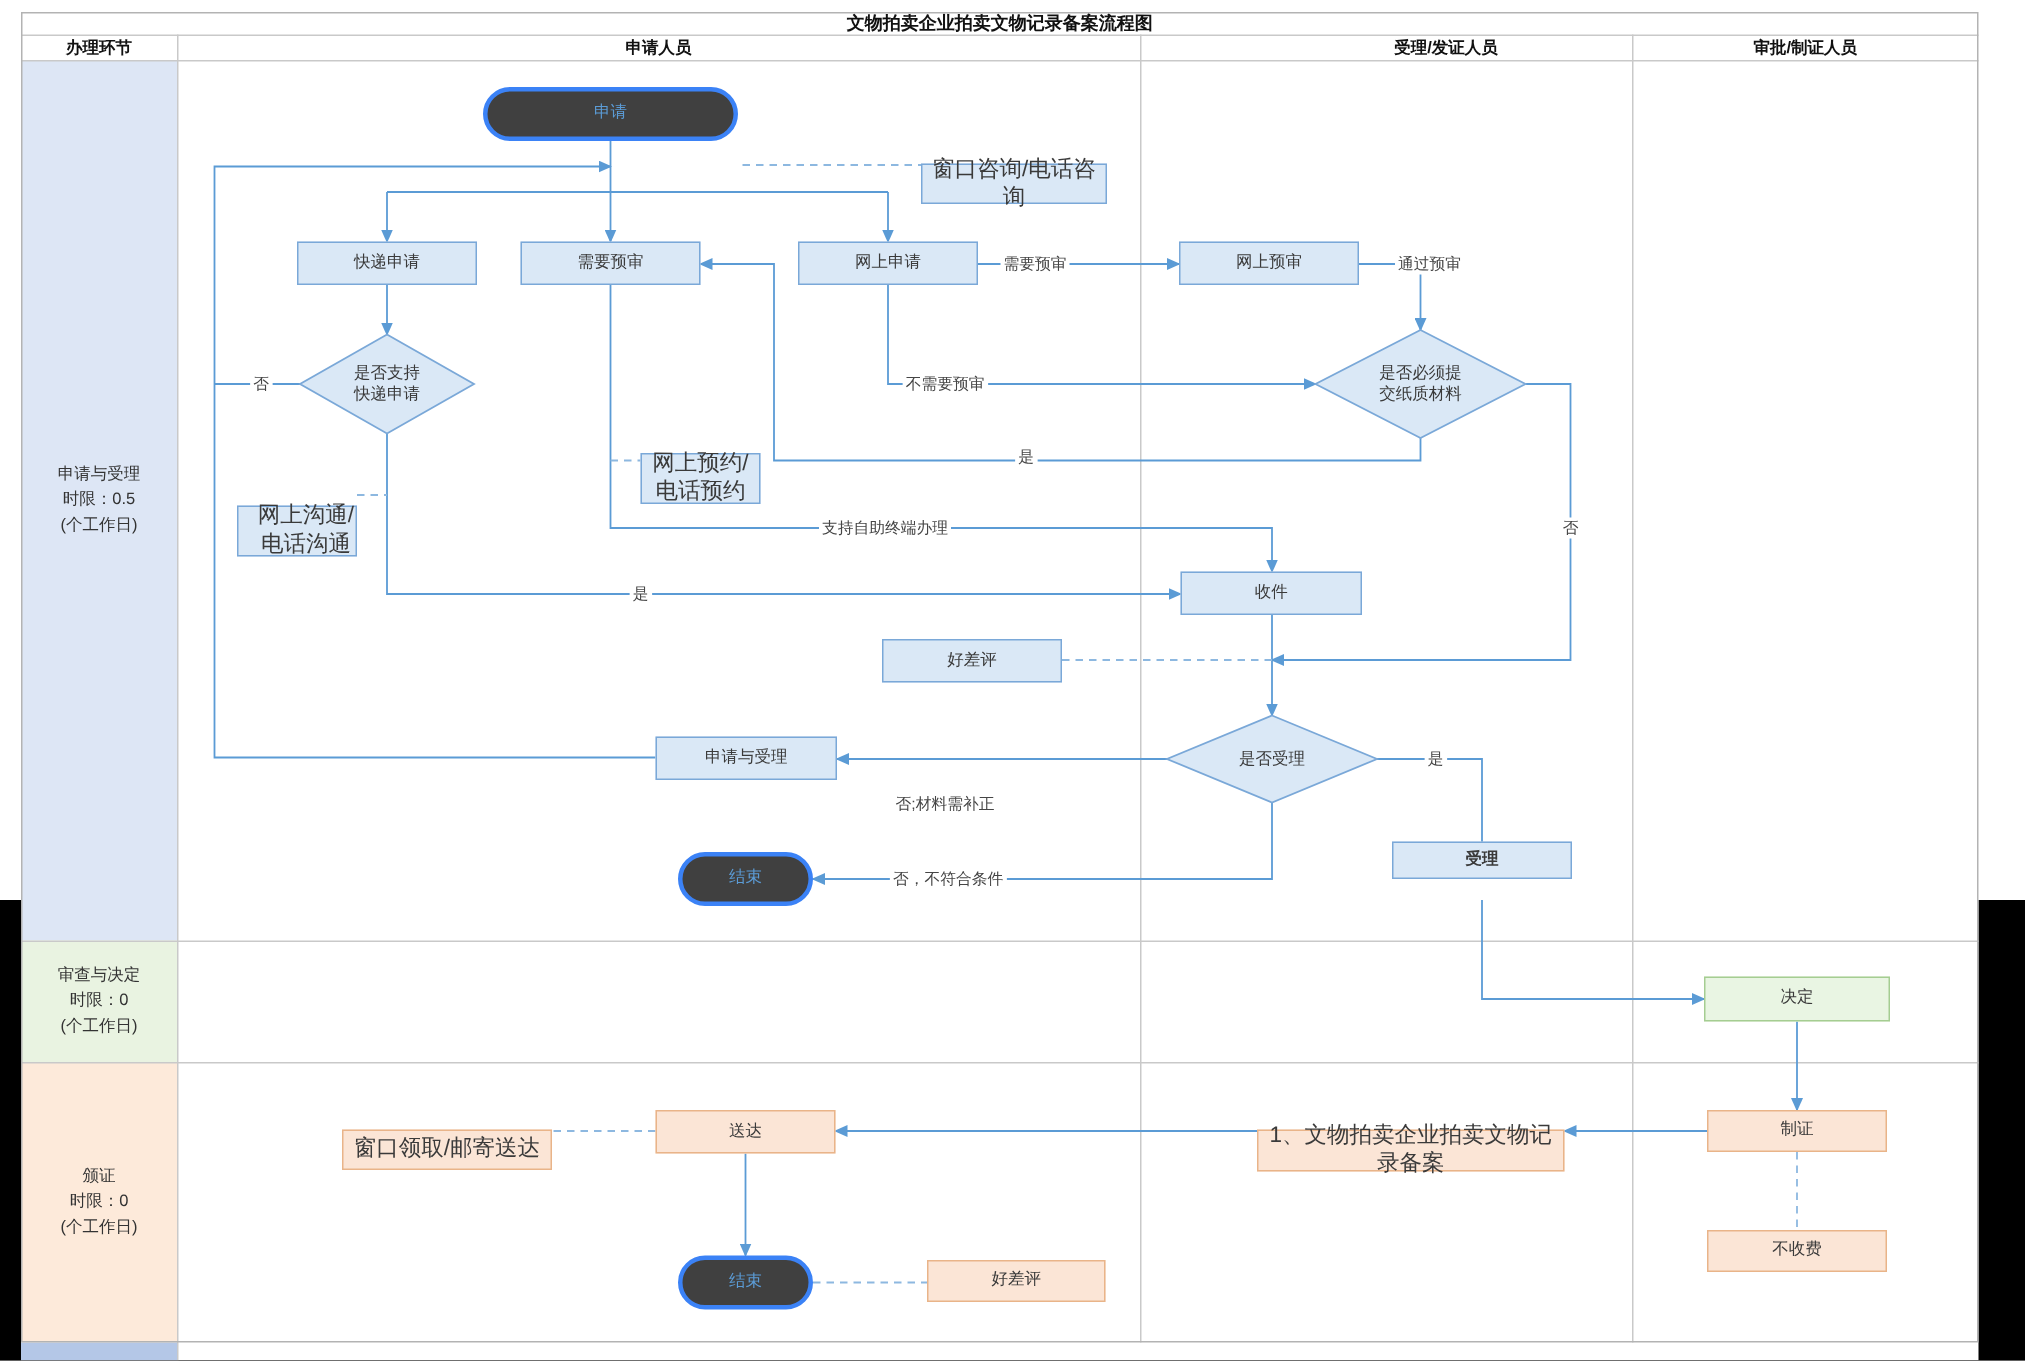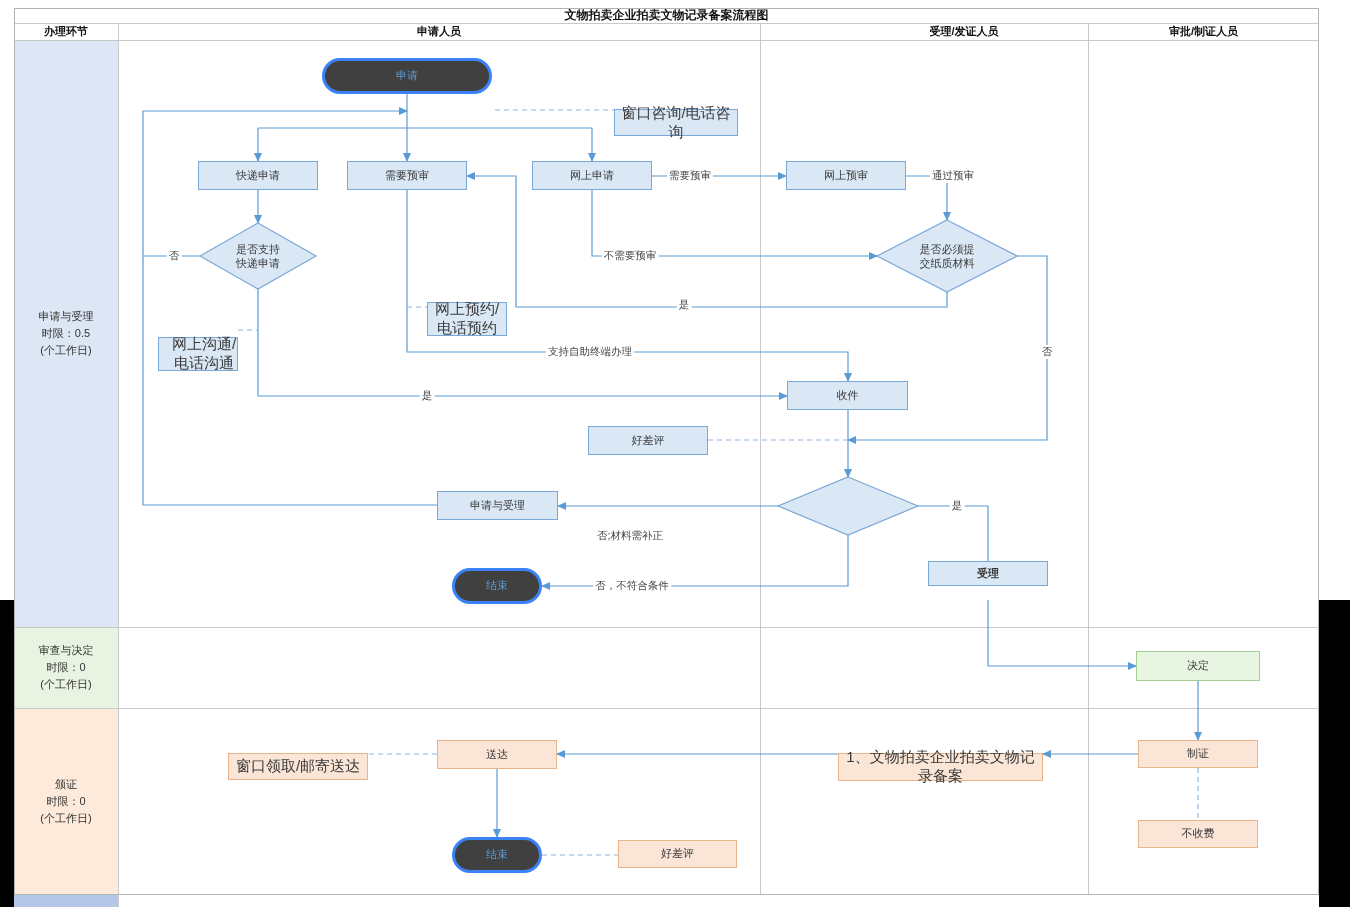--- a/index.html
+++ b/index.html
@@ -104,20 +104,21 @@
       <polygon points="258,223 316,256 258,289 200,256"></polygon>
       <polygon points="947,220 1017,256 947,292 877,256"></polygon>
       <polygon points="848,477 918,506 848,535 778,506"></polygon>
     </g>
   </svg>
 
   <div class="dtext" style="left:200px;top:223px;width:116px;height:66px;">是否支持
 快递申请</div>
   <div class="dtext" style="left:877px;top:220px;width:140px;height:72px;">是否必须提
 交纸质材料</div>
+  <div class="dtext" style="left:778px;top:477px;width:140px;height:58px;">是否受理</div>
 
   <div class="node pill" style="left:322px;top:58px;width:170px;height:36px;">申请</div>
   <div class="node blue small" style="left:614px;top:97px;width:124px;height:27px;">窗口咨询/电话咨询</div>
   <div class="node blue" style="left:198px;top:161px;width:120px;height:29px;">快递申请</div>
   <div class="node blue" style="left:347px;top:161px;width:120px;height:29px;">需要预审</div>
   <div class="node blue" style="left:532px;top:161px;width:120px;height:29px;">网上申请</div>
   <div class="node blue" style="left:786px;top:161px;width:120px;height:29px;">网上预审</div>
   <div class="node blue small" style="left:427px;top:290px;width:80px;height:34px;">网上预约/
 电话预约</div>
   <div class="node blue small" style="left:158px;top:325px;width:80px;height:34px;padding-left:12px;">网上沟通/

